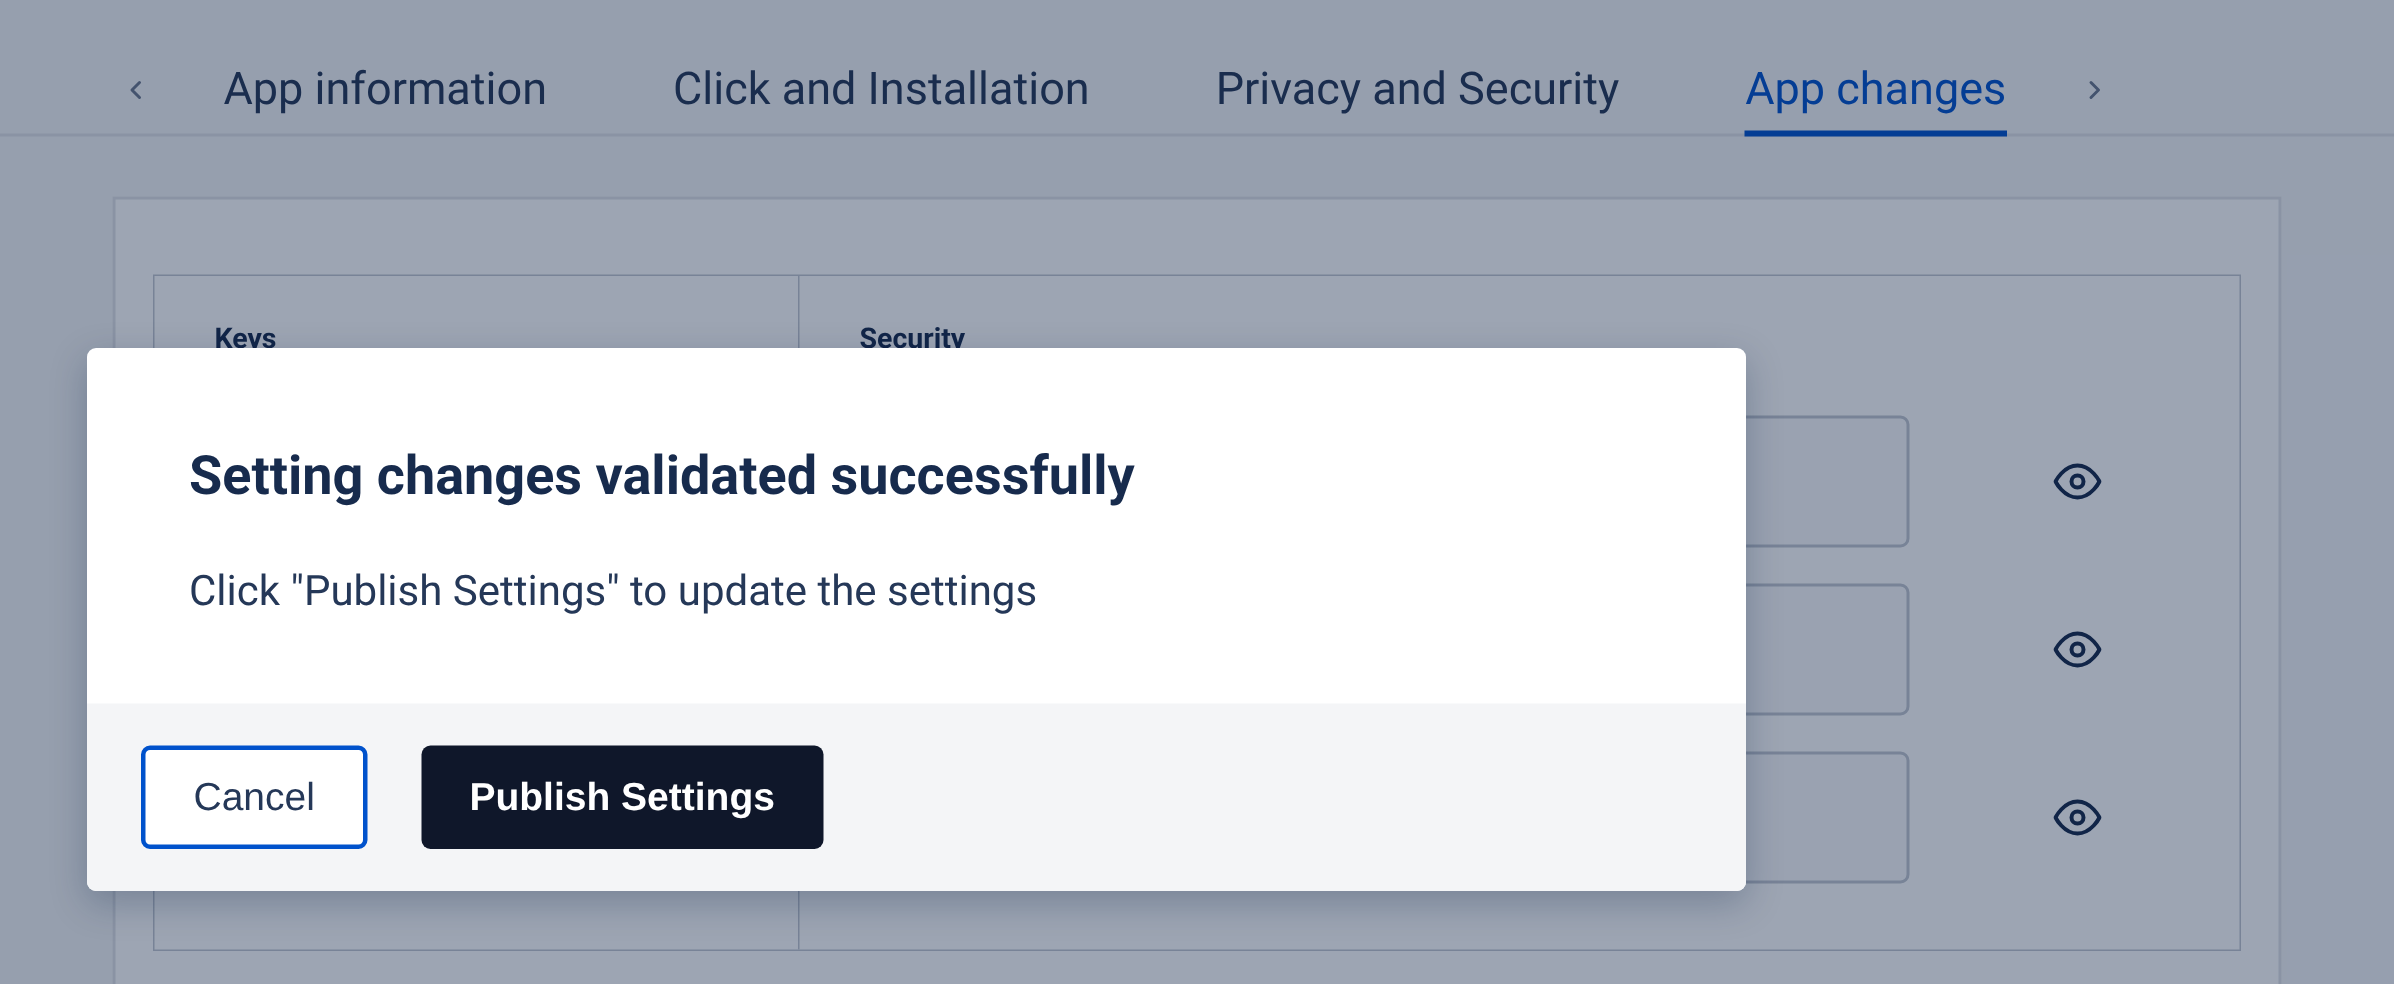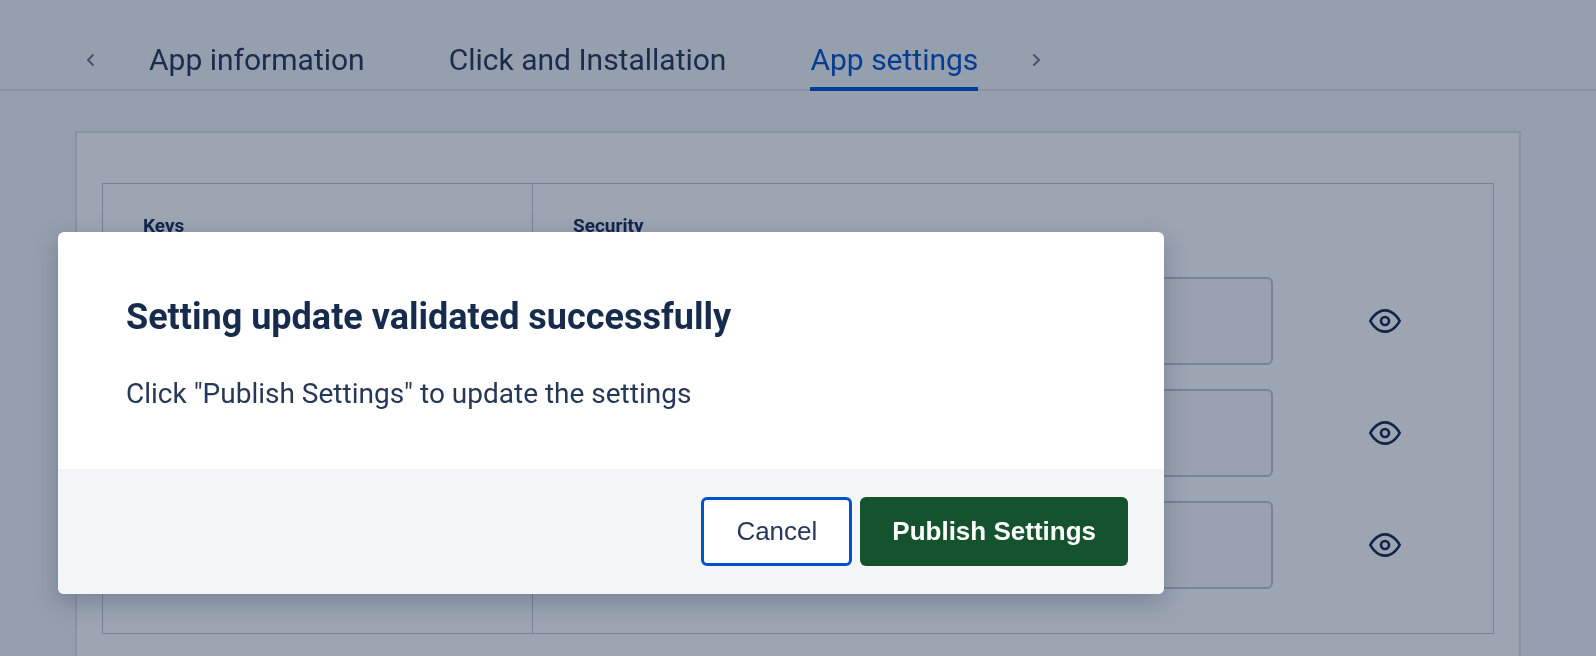--- a/index.html
+++ b/index.html
@@ -172,58 +172,59 @@
     .modal-text {
       font-size: 28px;
       color: #253858;
       line-height: 1.4;
     }
     
     .modal-footer {
       background: #f4f5f7;
       padding: 28px 36px;
       display: flex;
-      justify-content: flex-end;
-      gap: 8px;
+      justify-content: flex-start;
+      gap: 36px;
     }
     
     .btn {
       padding: 16px 32px;
       font-size: 26px;
       font-weight: 500;
       border-radius: 6px;
       cursor: pointer;
       border: none;
     }
     
     .btn-cancel {
       background: #fff;
       color: #253858;
       border: 3px solid #0052cc;
     }
     
     .btn-primary {
-      background: #14532d;
+      background: #0f172a;
       color: #fff;
       font-weight: 600;
     }
   </style>
 </head>
 <body>
 
 <div class="tabs-container">
   <div class="tabs">
     <div class="tab-chevron">
       <svg viewBox="0 0 16 16">
         <path d="M10 3 L5 8 L10 13" stroke="#6b778c" stroke-width="2" fill="none" stroke-linecap="round" stroke-linejoin="round"></path>
       </svg>
     </div>
     <div class="tab">App information</div>
     <div class="tab">Click and Installation</div>
-    <div class="tab active">App settings</div>
+    <div class="tab">Privacy and Security</div>
+    <div class="tab active">App changes</div>
     <div class="tab-chevron">
       <svg viewBox="0 0 16 16">
         <path d="M6 3 L11 8 L6 13" stroke="#6b778c" stroke-width="2" fill="none" stroke-linecap="round" stroke-linejoin="round"></path>
       </svg>
     </div>
   </div>
 </div>
 
 <div class="content-panel">
   <div class="table-container">
@@ -262,20 +263,20 @@
         </div>
       </div>
     </div>
   </div>
 </div>
 
 <div class="overlay"></div>
 
 <div class="modal">
   <div class="modal-body">
-    <h2 class="modal-title">Setting update validated successfully</h2>
+    <h2 class="modal-title">Setting changes validated successfully</h2>
     <p class="modal-text">Click "Publish Settings" to update the settings</p>
   </div>
   <div class="modal-footer">
     <button class="btn btn-cancel">Cancel</button>
     <button class="btn btn-primary">Publish Settings</button>
   </div>
 </div>
 
 </body></html>

